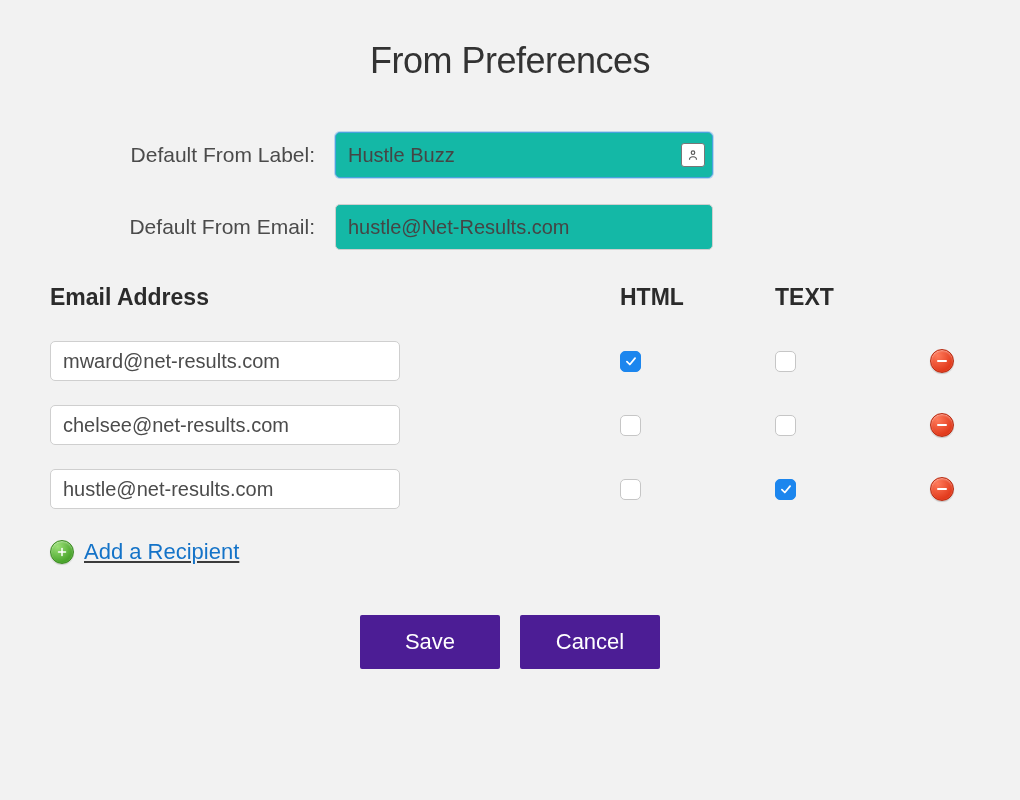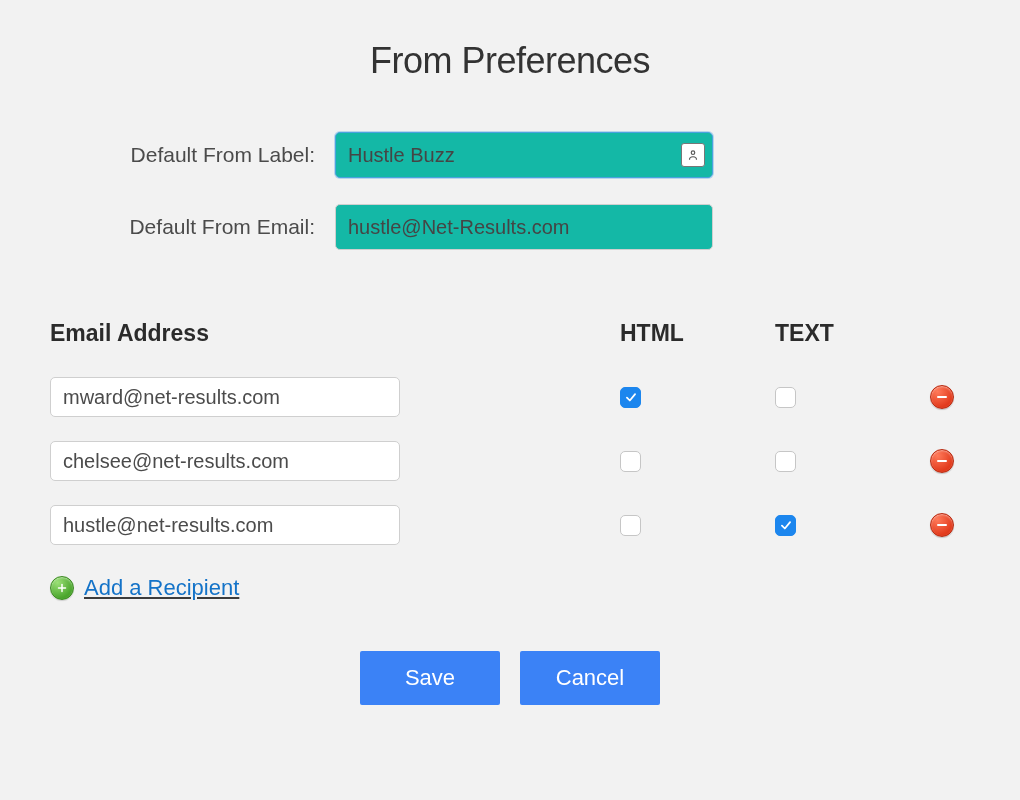--- a/index.html
+++ b/index.html
@@ -12,21 +12,21 @@
   }
   .page-title {
     text-align: center;
     font-size: 36px;
     font-weight: 400;
     color: #333;
     margin-bottom: 50px;
     letter-spacing: -0.5px;
   }
   .defaults {
-    margin-bottom: 70px;
+    margin-bottom: 34px;
   }
   .default-row {
     display: flex;
     align-items: center;
     margin-bottom: 26px;
   }
   .default-label {
     width: 285px;
     text-align: right;
     padding-right: 20px;
@@ -166,21 +166,21 @@
 
   .actions {
     display: flex;
     justify-content: center;
     gap: 20px;
     margin-top: 50px;
   }
   .btn {
     min-width: 140px;
     height: 54px;
-    background: #3b82f6;
+    background: #4c1d95;
     color: #fff;
     border: none;
     border-radius: 2px;
     font-size: 22px;
     font-weight: 400;
     padding: 0 30px;
     cursor: pointer;
   }
 </style>
 </head>

